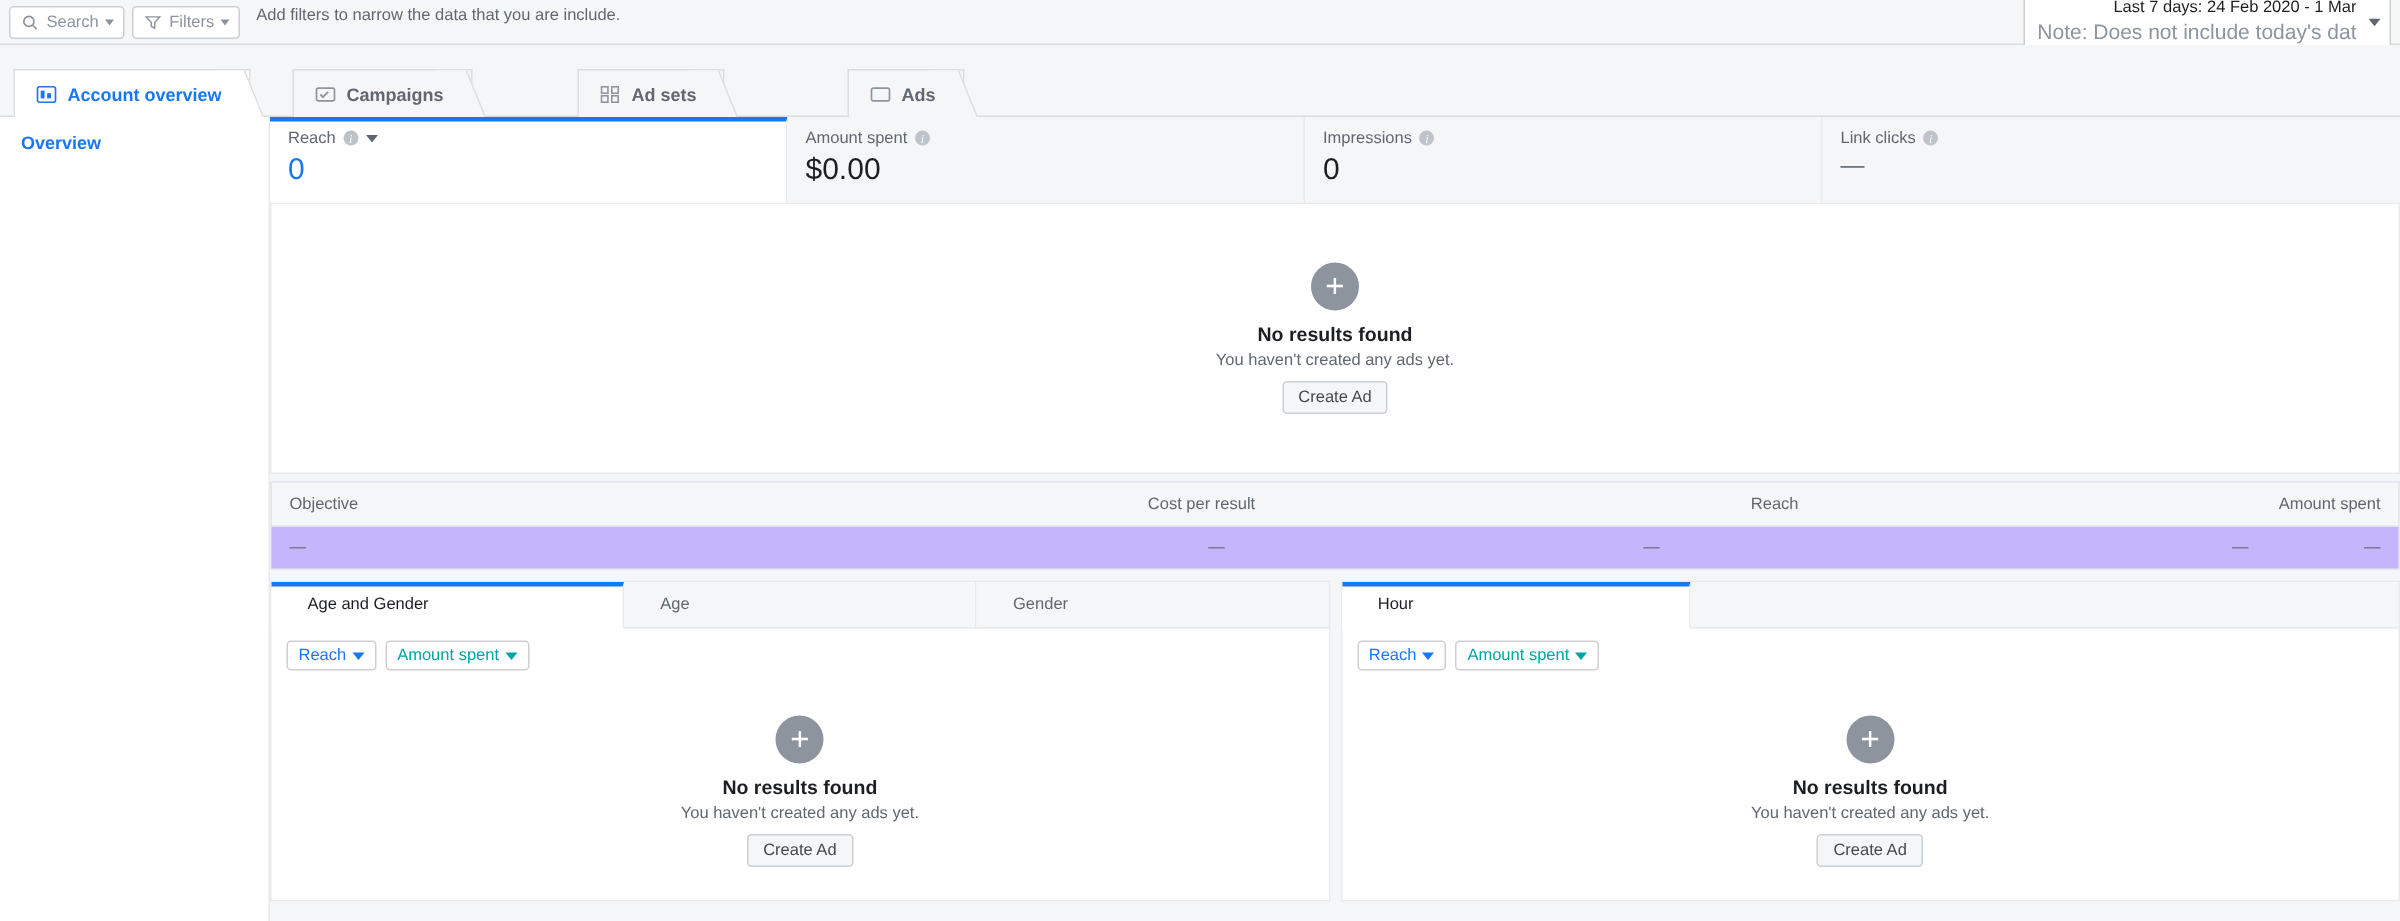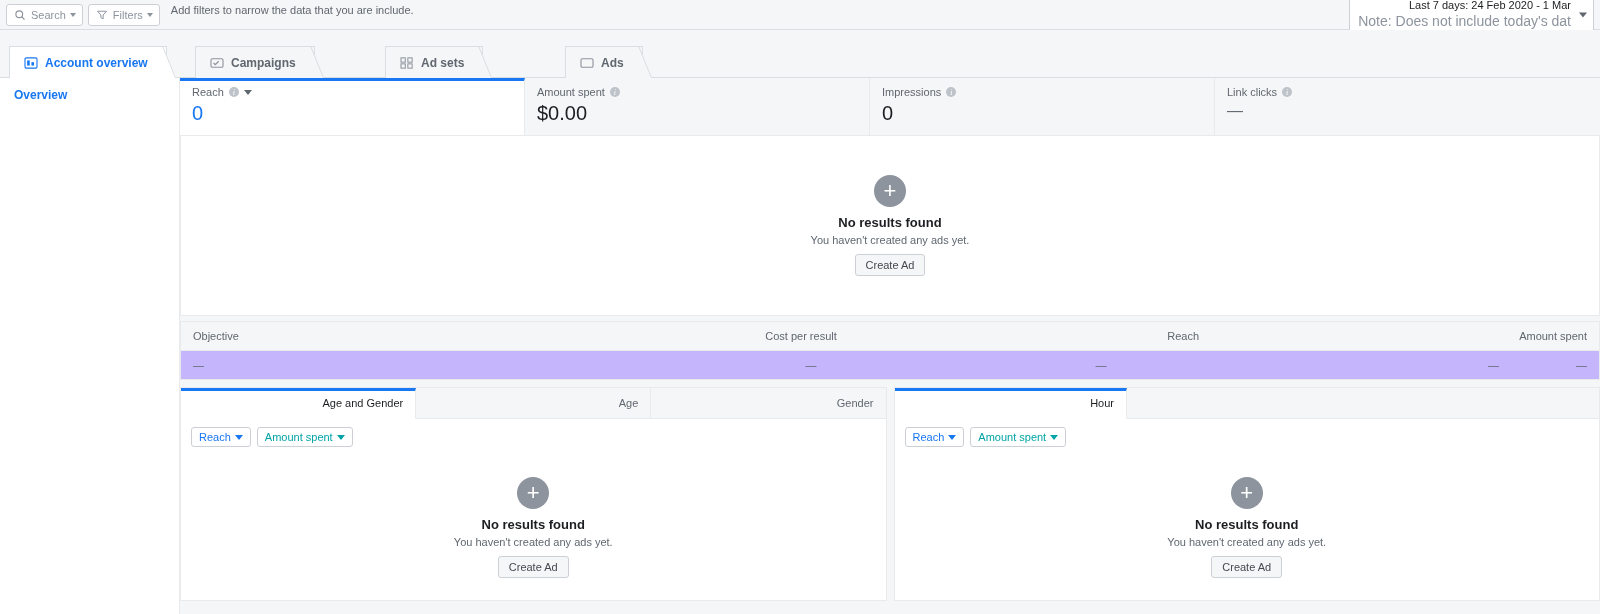--- a/index.html
+++ b/index.html
@@ -65,21 +65,21 @@
   .col-obj { flex: 0 0 480px; }
   .col-res { flex: 0 0 300px; text-align: center; }
   .col-cpr { flex: 0 0 280px; text-align: center; }
   .col-reach { flex: 0 0 270px; text-align: right; }
   .col-spent { flex: 1; text-align: right; }
 
   
   .bottom { display: flex; gap: 7px; margin-top: 7px; }
   .panel { flex: 1; background: #fff; border: 1px solid #e9eaeb; }
   .panel-tabs { display: flex; }
-  .ptab { flex: 1; padding: 9px 12px; border-right: 1px solid #e9eaeb; border-bottom: 1px solid #e9eaeb; background: #f5f6f7; color: #606770; font-size: 11px; cursor: pointer; text-align: right; }
+  .ptab { flex: 1; padding: 9px 24px; border-right: 1px solid #e9eaeb; border-bottom: 1px solid #e9eaeb; background: #f5f6f7; color: #606770; font-size: 11px; cursor: pointer; }
   .ptab:last-child { border-right: none; }
   .ptab.active { background: #fff; border-top: 3px solid #1877f2; padding-top: 6px; border-bottom-color: #fff; color: #1c1e21; }
   .panel-filters { display: flex; gap: 6px; padding: 8px 10px; }
   .pill { padding: 3px 7px; border: 1px solid #ccd0d5; border-radius: 3px; background: #fff; font-size: 11px; display: inline-flex; align-items: center; gap: 4px; cursor: pointer; }
   .pill.blue { color: #1877f2; }
   .pill.teal { color: #00a4a6; }
   .panel-body { height: 145px; display: flex; align-items: center; justify-content: center; }
 
   .icon-svg { width: 14px; height: 12px; }
 </style>

